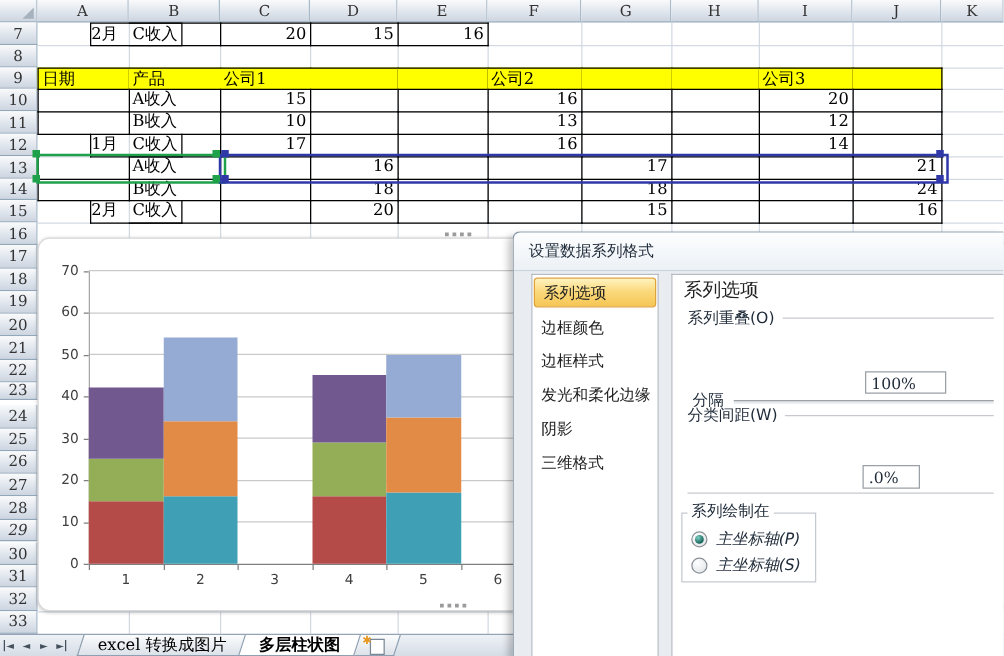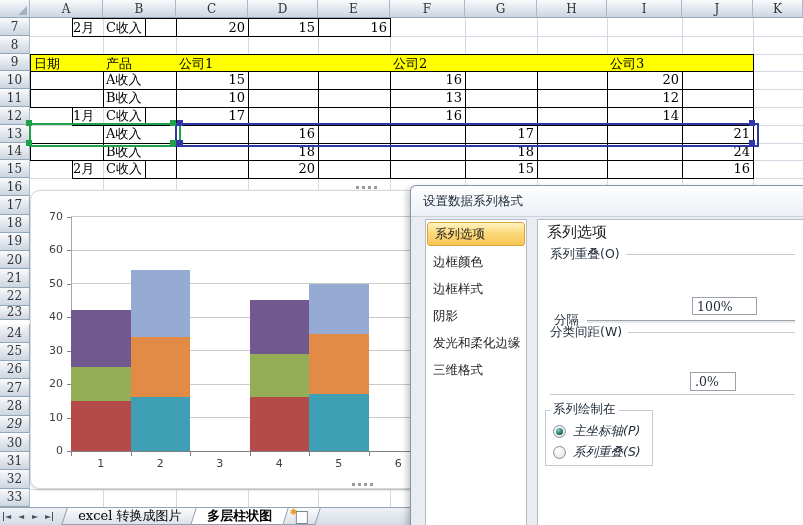--- a/index.html
+++ b/index.html
@@ -338,22 +338,22 @@
   </div>
 
   <div class="dialog">
     <div class="dlg-title">
       <span>设置数据系列格式</span>
     </div>
     <div class="dlg-side" id="dlgside">
         <div class="side-item sel">系列选项</div>
         <div class="side-item">边框颜色</div>
         <div class="side-item">边框样式</div>
+        <div class="side-item">发光和柔化边缘</div>
         <div class="side-item">阴影</div>
-        <div class="side-item">发光和柔化边缘</div>
         <div class="side-item">三维格式</div>
       </div>
     <div class="dlg-content">
       <div class="hd">系列选项</div>
       <div class="lblrow" style="top:26px;">
         <span>系列重叠(O)</span>
         <span class="rule"></span>
       </div>
       <div class="sldrow" style="top:44px;margin-top:44px;">
         <span>分隔</span>
@@ -369,19 +369,19 @@
         <span class="rule"></span>
       </div>
       <div class="legend" style="left:12px;top:181px;">系列绘制在</div>
       <div class="gbox" style="left:7px;top:190px;width:108px;height:56px;">
         <div class="radiorow">
           <span class="radio on"></span>
           <span>主坐标轴(P)</span>
         </div>
         <div class="radiorow">
           <span class="radio"></span>
-          <span>系列重叠(S)</span>
+          <span>主坐标轴(S)</span>
         </div>
       </div>
     </div>
   </div>
 
 </div>
 
 </body></html>

